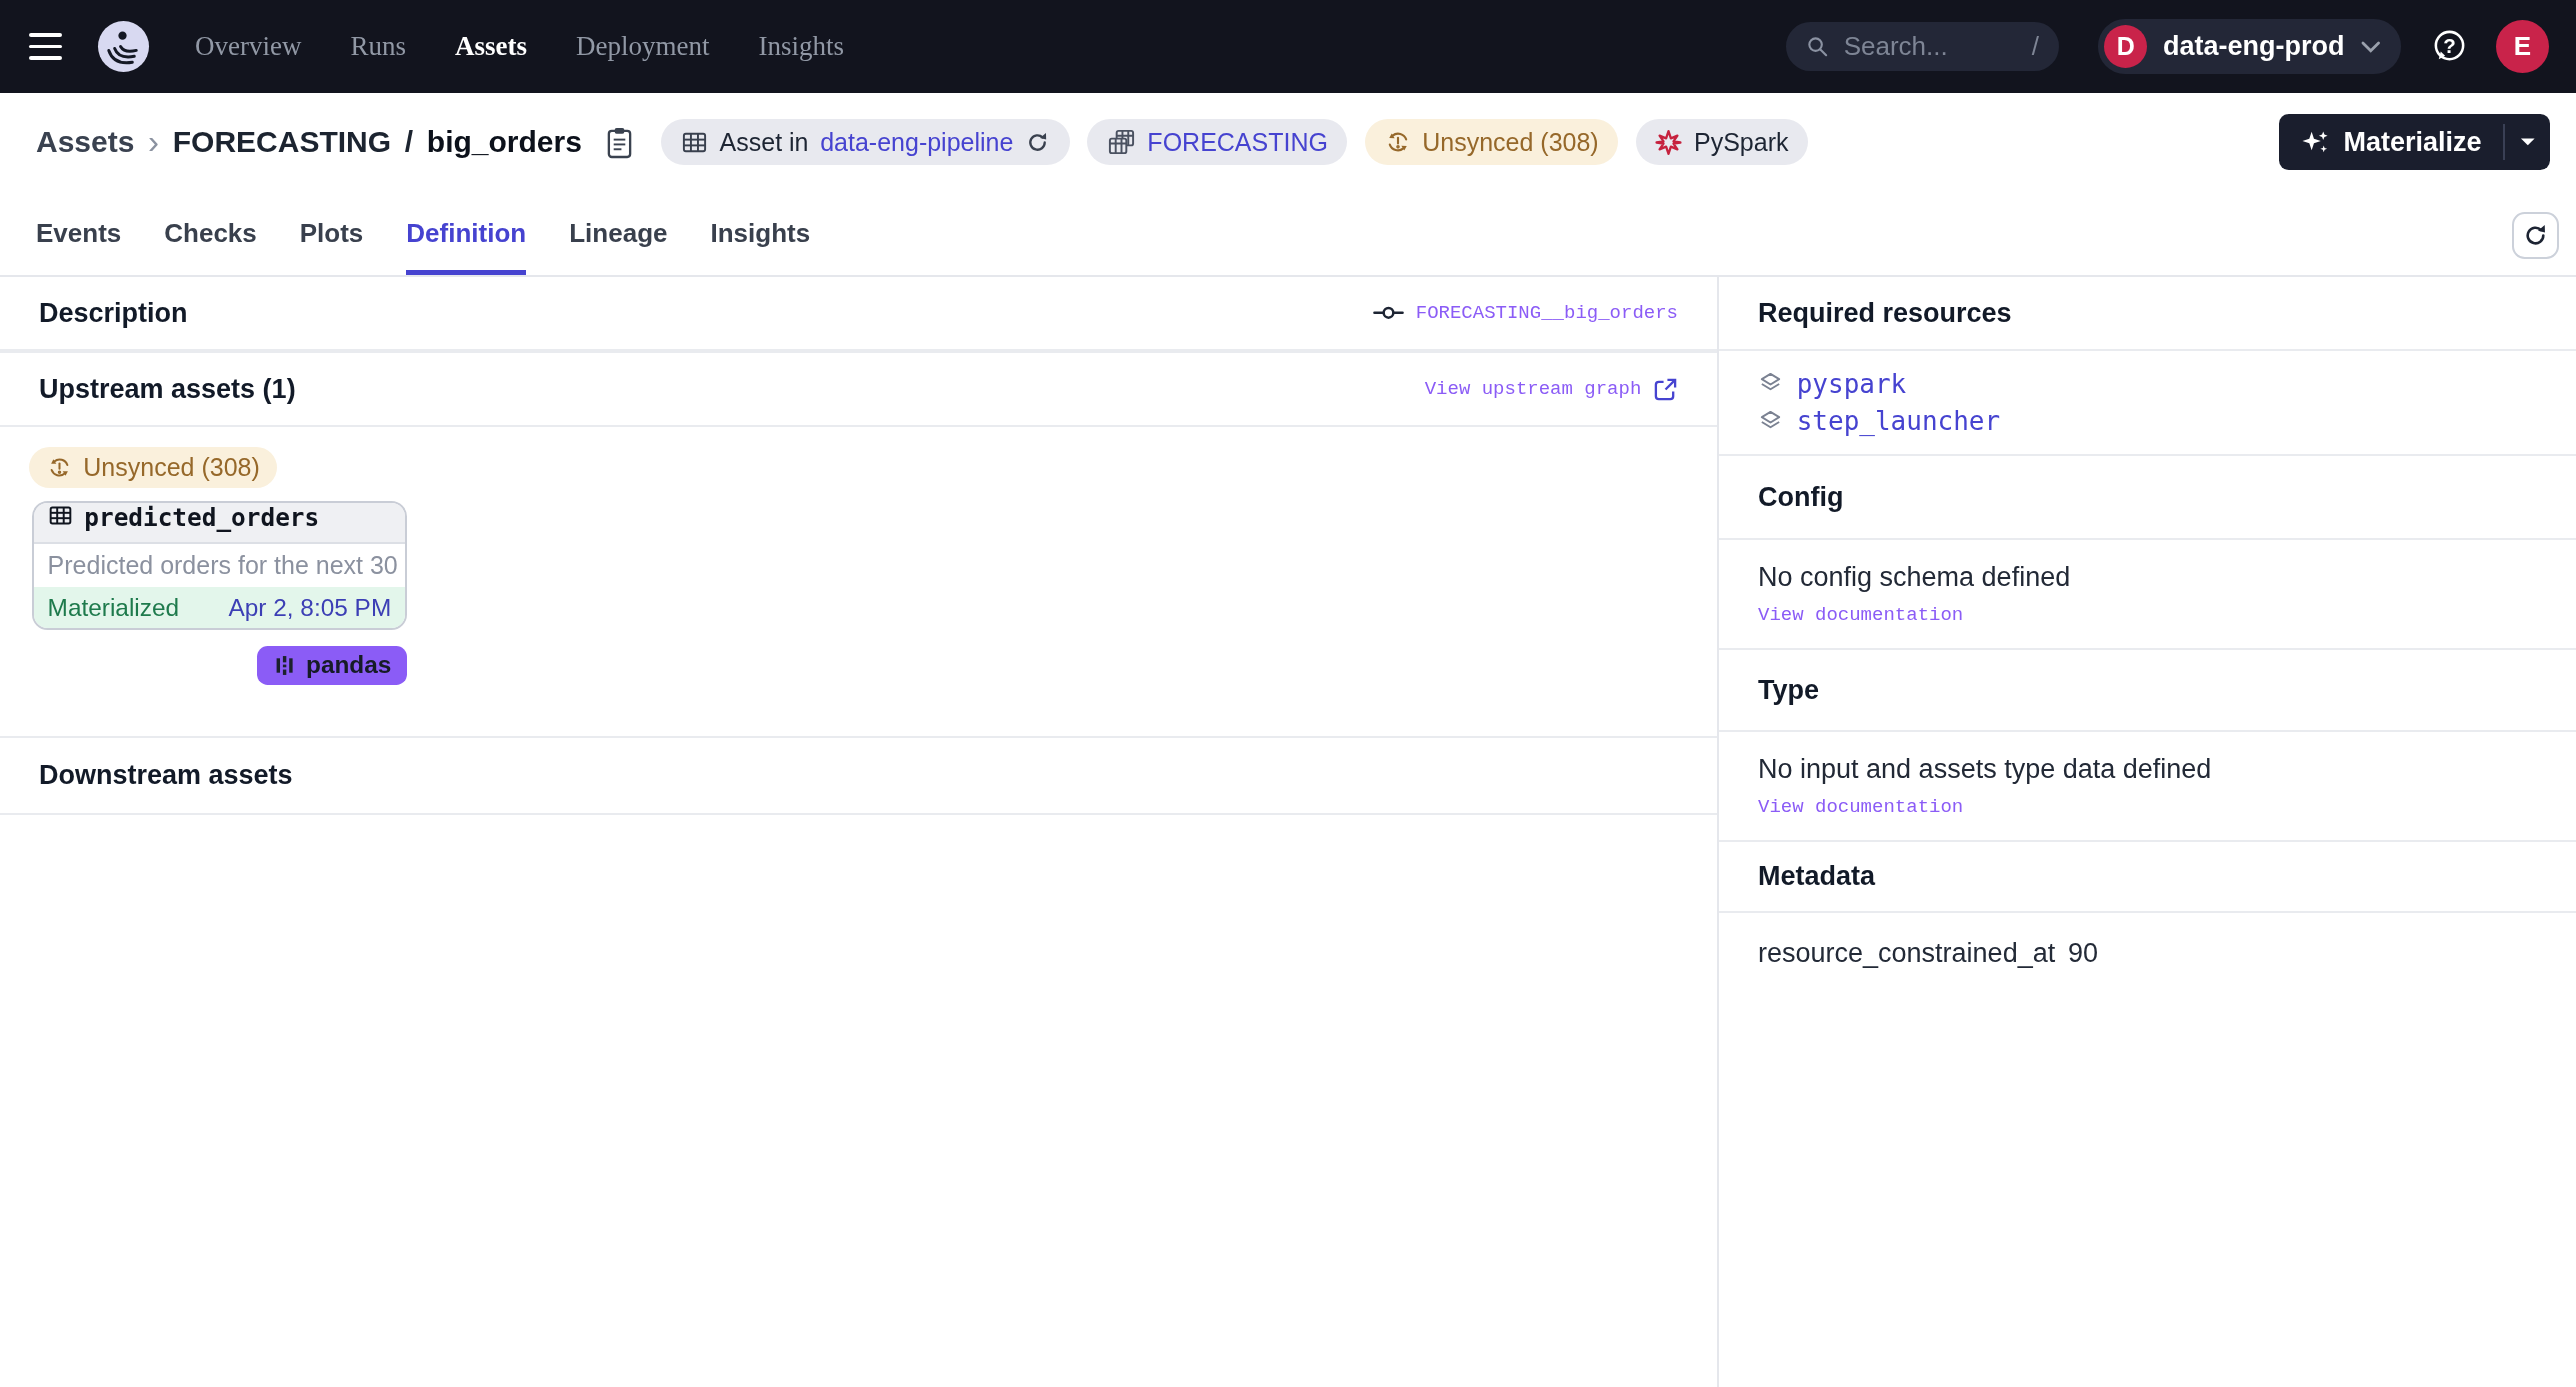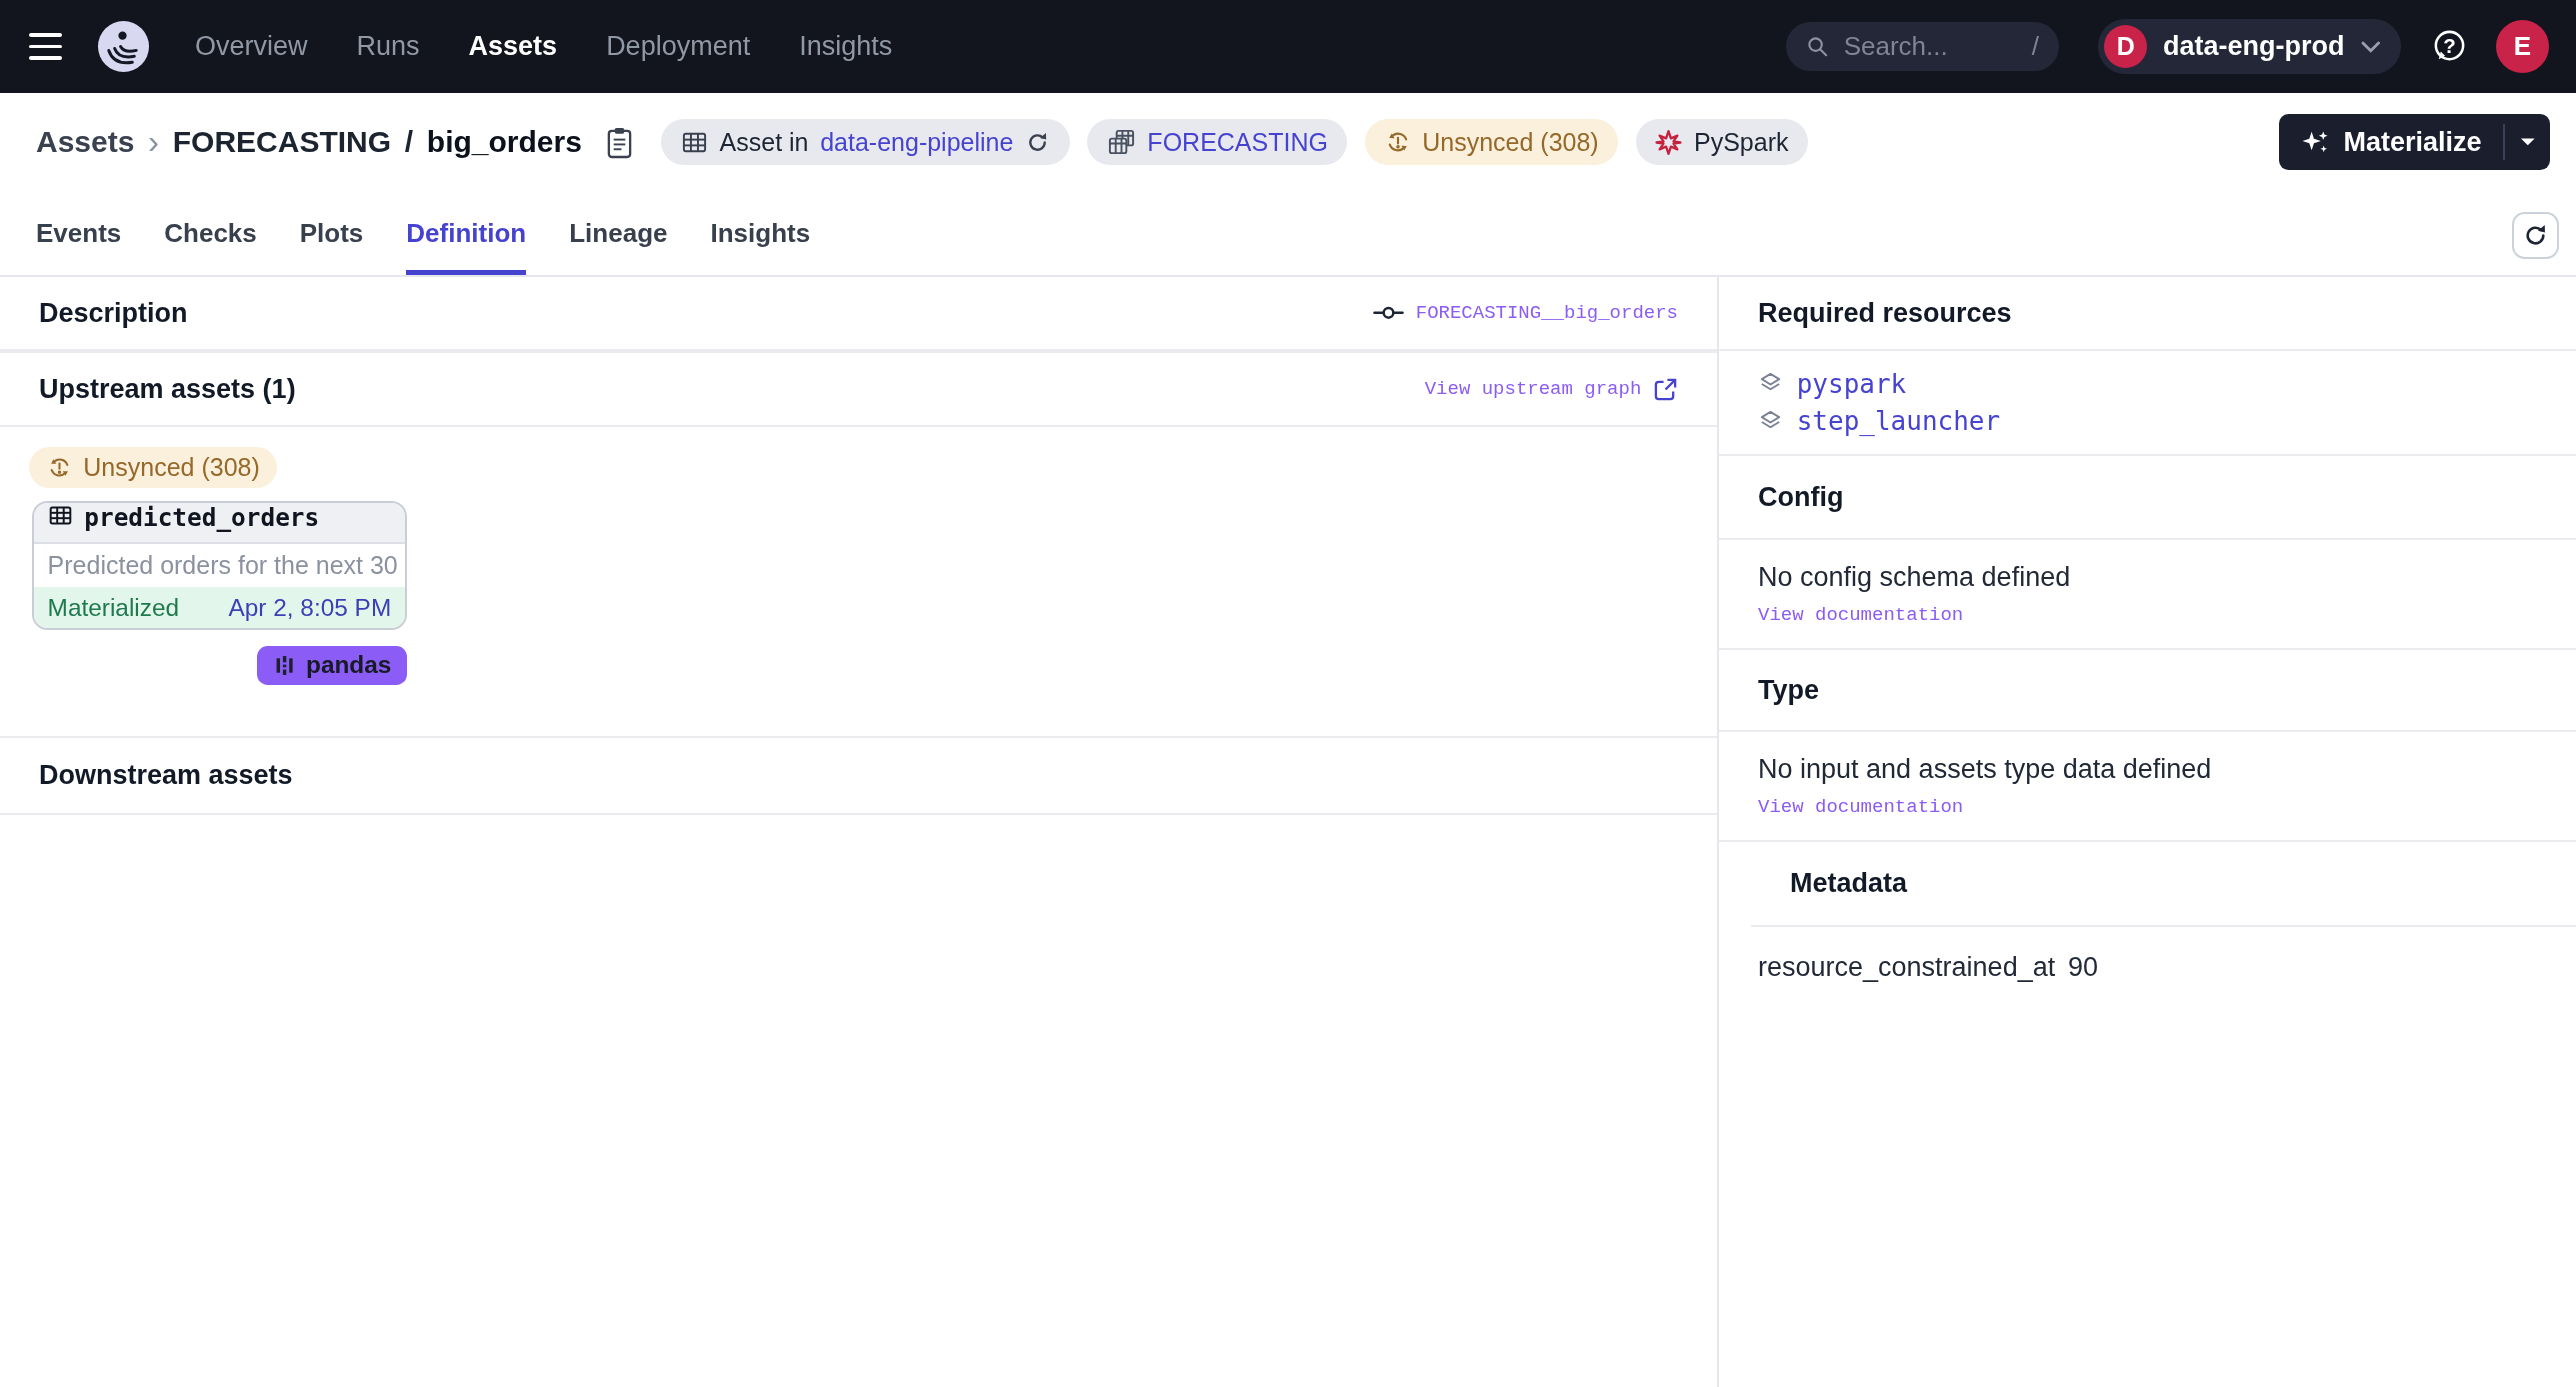--- a/index.html
+++ b/index.html
@@ -4,21 +4,21 @@
 <style>
   * { margin:0; padding:0; box-sizing:border-box; }
   html,body { width:2576px; background:#fff; font-family:"Liberation Sans", sans-serif; }
   .page { position:relative; width:2576px; height:1388px; background:#fff; overflow:hidden; }
 
   
   .topnav { height:93px; background:#12141e; display:flex; align-items:center; padding:0 27px 0 29px; }
   .hamburger { width:43px; height:43px; display:flex; flex-direction:column; justify-content:center; gap:7.8px; cursor:pointer; margin-right:25px; }
   .hamburger span { display:block; width:33px; height:3.9px; background:#fff; border-radius:2px; }
   .logo { width:53px; height:53px; margin-right:45px; cursor:pointer; }
-  .navlinks { display:flex; align-items:center; gap:49px; }
+  .navlinks { display:flex; align-items:center; gap:49px;font-family:Liberation Serif, serif; }
   .navlink { font-size:27px; color:#9198a5; cursor:pointer; }
   .navlink.active { color:#ffffff; font-weight:700; }
   .topnav-right { margin-left:auto; display:flex; align-items:center; }
   .searchpill { width:273px; height:49px; background:#232737; border-radius:24.4px; display:flex; align-items:center; padding:0 19.5px; gap:13.7px; }
   .searchpill input { flex:1; background:transparent; border:none; outline:none; color:#aab0bd; font-size:26px; font-family:"Liberation Sans", sans-serif; min-width:0; }
   .searchpill input::placeholder { color:#7e8595; }
   .search-slash { color:#7e8595; font-size:26px; }
   .wspill { margin-left:39px; height:55px; background:#232737; border-radius:27px; display:flex; align-items:center; padding:0 19.5px 0 6.8px; gap:15.6px; cursor:pointer; }
   .wsbadge { width:43px; height:43px; border-radius:50%; background:#c9234a; color:#fff; font-weight:700; font-size:25px; display:flex; align-items:center; justify-content:center; }
   .wslabel { color:#fff; font-size:27px; font-weight:700; }
@@ -54,21 +54,21 @@
   .main { display:flex; height:1111px; }
   .col-left { width:1719px; border-right:2px solid #e5e7ec; display:flex; flex-direction:column; }
   .col-right { flex:1; display:flex; flex-direction:column; }
 
   .shead { display:flex; align-items:center; justify-content:space-between; padding:0 39px; border-bottom:2px solid #e9ebef; flex:none; }
   .shead .stitle { font-size:27px; font-weight:700; color:#121a28; }
   .link { color:#8b5cf6; font-size:19px; cursor:pointer; display:inline-flex; align-items:center; gap:11.7px;font-family:Liberation Mono, monospace; }
   .mono { font-family:"DejaVu Sans Mono", monospace; }
 
   .h76 { height:74px; } .h78 { height:76px; } .h81 { height:79px; }
-  .h84 { height:82px; } .h86 { height:84px; } .h87 { height:85px;margin-left:32px; }
+  .h84 { height:82px; } .h86 { height:84px; } .h87 { height:71px; }
 
   .desc-body { height:197px; padding:29px 39px; font-size:27px; color:#222936; border-bottom:0; }
   .up-body { height:309px; padding:19.5px 29px; }
   .badge-warn { display:inline-flex; align-items:center; gap:11.7px; height:41px; border-radius:20.5px; background:#faf0dc; color:#96682a; font-size:25px; padding:0 17.6px; cursor:pointer; }
 
   .asset-card { margin:13.7px 0 0 2.9px; width:375px; border:2px solid #c9cdd6; border-radius:15.6px; overflow:hidden; background:#fff; cursor:pointer; }
   .card-head { height:41px; background:#eff0f3; border-bottom:2px solid #dcdfe5; display:flex; gap:11.7px; padding:0 13.7px; }
   .card-name { font-family:"DejaVu Sans Mono", monospace; font-weight:700; font-size:24.4px; color:#10151f; }
   .card-desc { height:43px; display:flex; align-items:center; padding:0 13.7px; color:#8b919f; font-size:25px; white-space:nowrap; overflow:hidden; }
   .card-status { height:41px; background:#e3f6eb; display:flex; align-items:center; justify-content:space-between; padding:0 13.7px; font-size:24.4px; }

